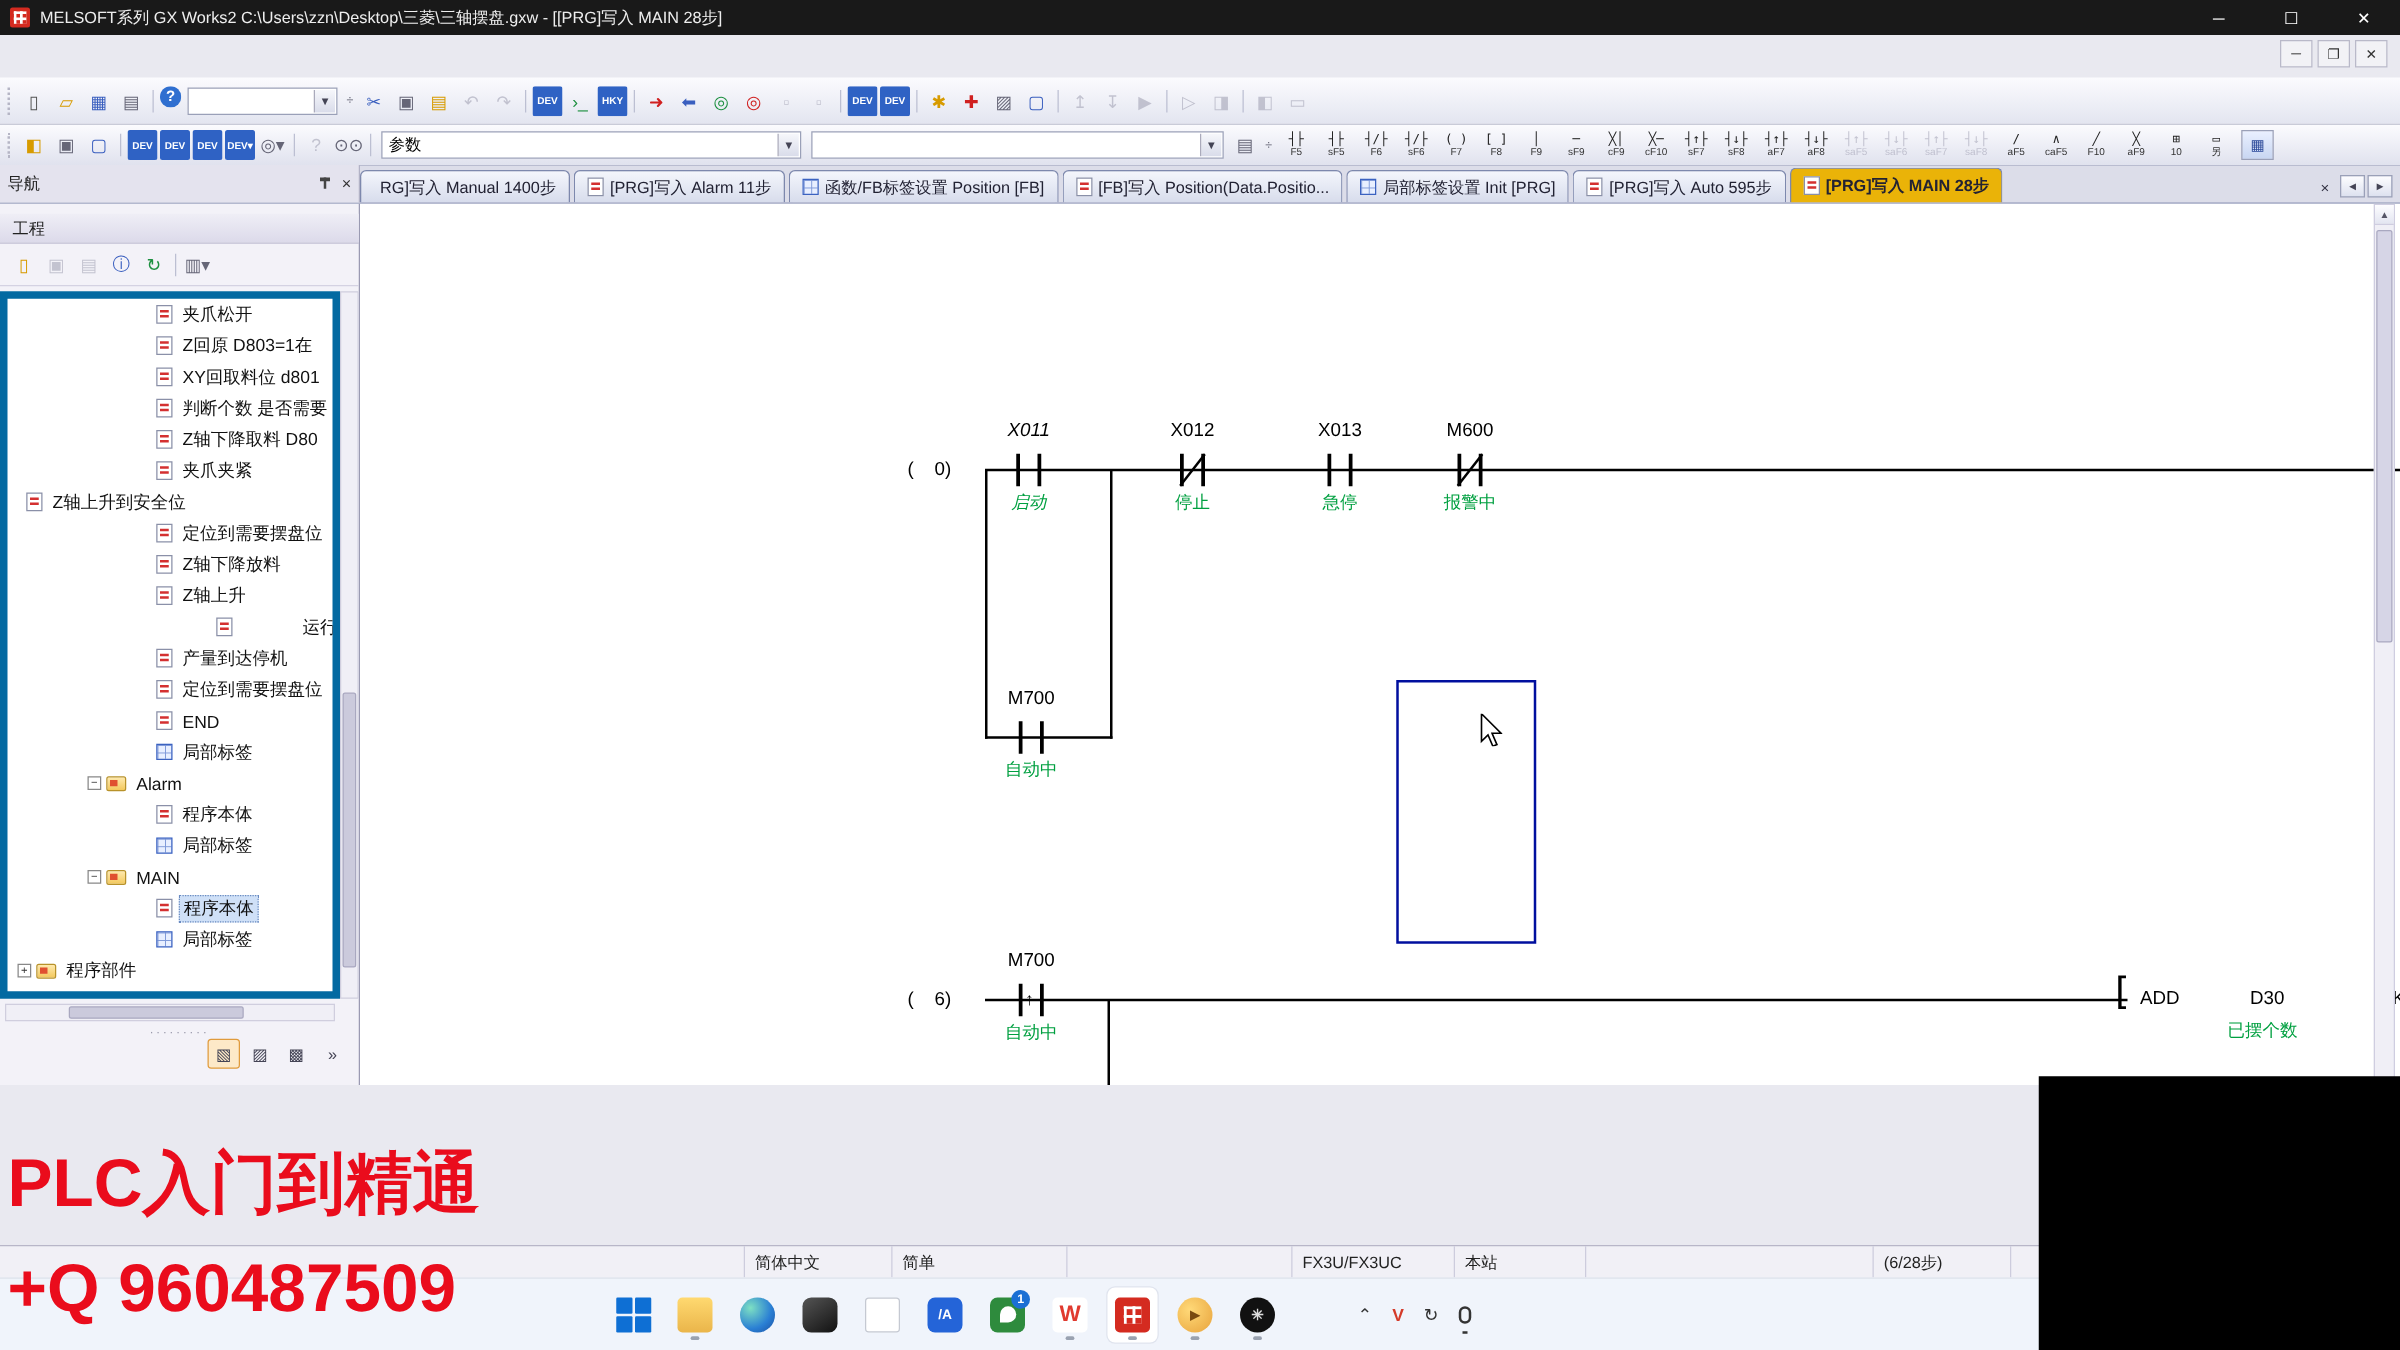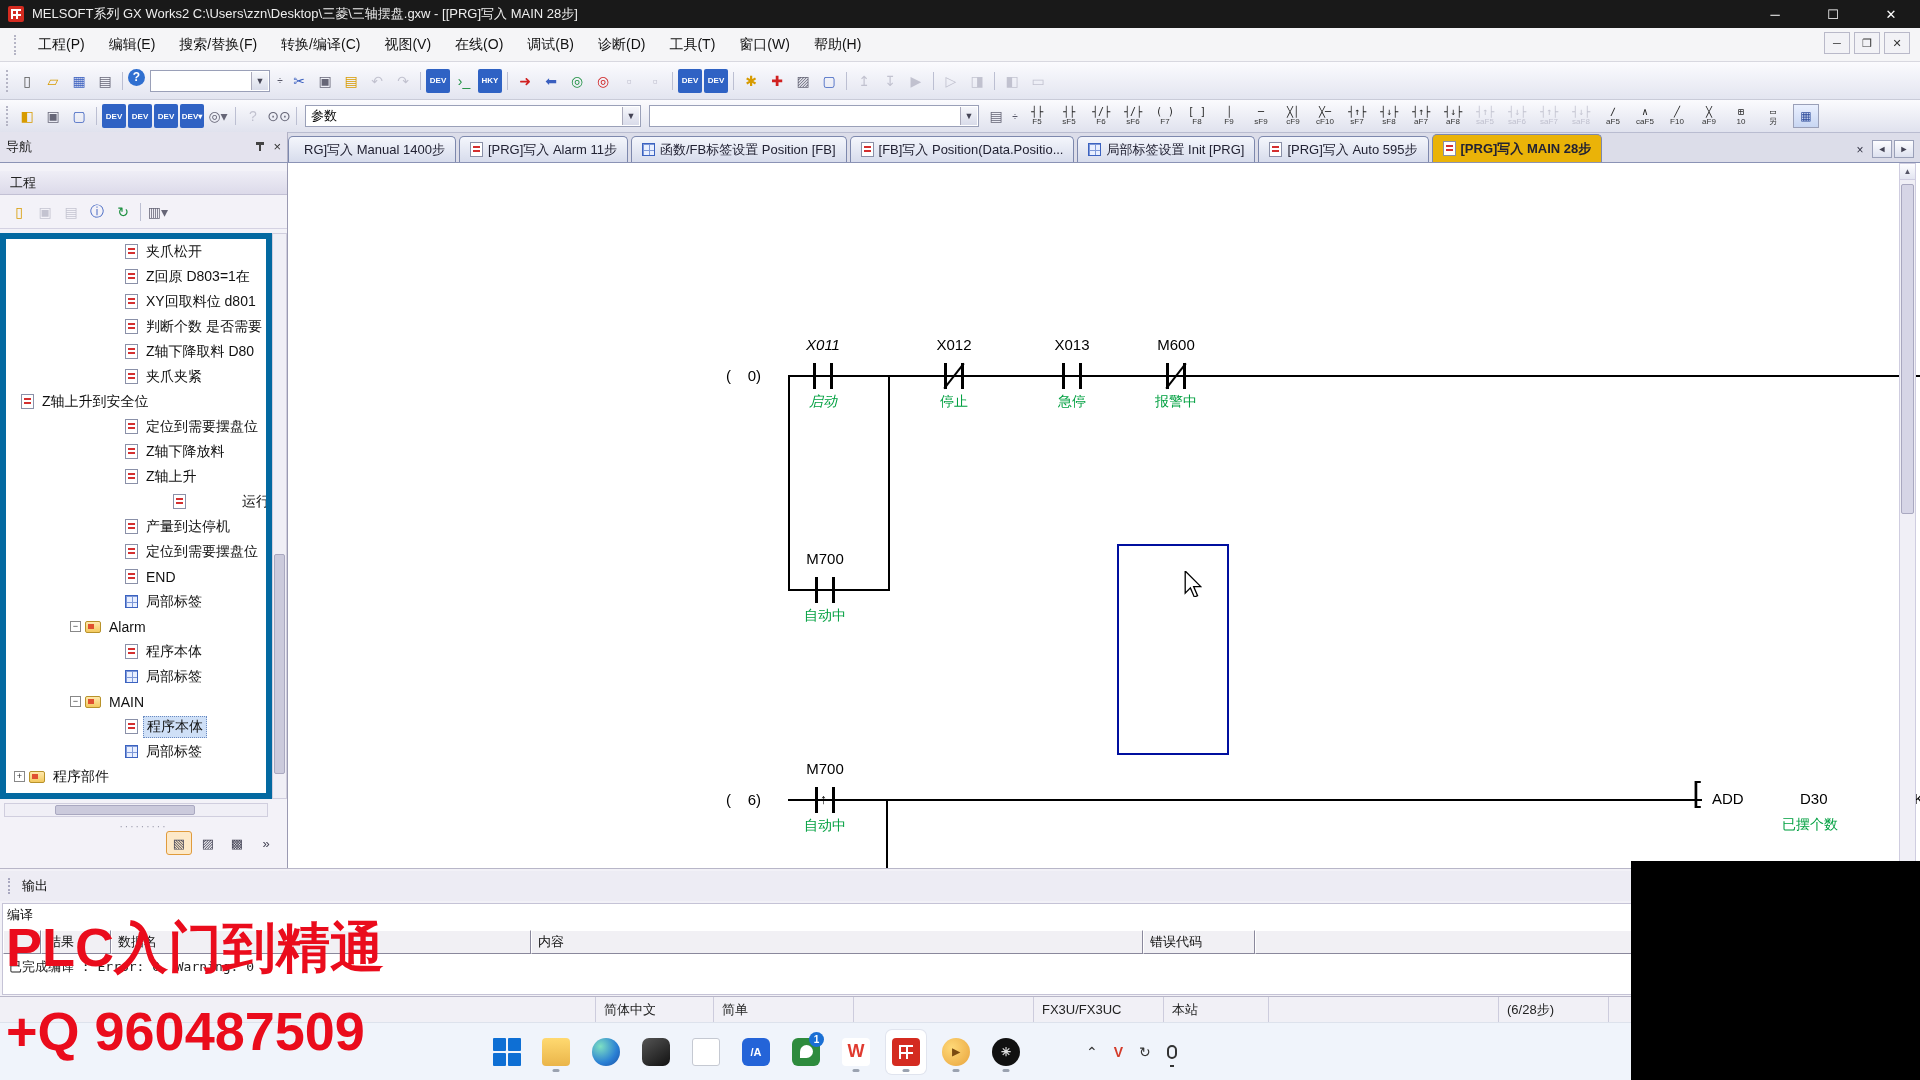--- a/index.html
+++ b/index.html
@@ -168,35 +168,20 @@
   <div class="titlebar">
     <span class="appico"></span>
     <span class="wtitle">MELSOFT系列 GX Works2 C:\Users\zzn\Desktop\三菱\三轴摆盘.gxw - [[PRG]写入 MAIN 28步]</span>
     <div class="winbtns">
       <span class="winbtn">─</span>
       <span class="winbtn">☐</span>
       <span class="winbtn close">✕</span>
     </div>
   </div>
 
-  <div class="menubar">
-    <span class="grip"></span>
-
-  <span class="mitem">工程(P)</span>
-      <span class="mitem">编辑(E)</span>
-      <span class="mitem">搜索/替换(F)</span>
-      <span class="mitem">转换/编译(C)</span>
-      <span class="mitem">视图(V)</span>
-      <span class="mitem">在线(O)</span>
-      <span class="mitem">调试(B)</span>
-      <span class="mitem">诊断(D)</span>
-      <span class="mitem">工具(T)</span>
-      <span class="mitem">窗口(W)</span>
-      <span class="mitem">帮助(H)</span>
-    </div>
   <div class="mdi" style="position:absolute;right:0;top:32px;z-index:5">
     <span class="mdibtn">─</span>
     <span class="mdibtn">❐</span>
     <span class="mdibtn">✕</span>
   </div>
 
   <div class="toolbar1">
     <span style="width:4px;height:22px;border-left:2px dotted #b5b5c5;margin-right:4px"></span>
     <span style="display:flex">
 
@@ -763,39 +748,20 @@
     <div class="selrect"></div>
     <svg class="cursor" width="18" height="26" viewBox="0 0 12 20">
       <path d="M0,0 L0,17 L4,13 L7,20 L9.5,19 L6.5,12 L12,12 Z" fill="#fff" stroke="#000" stroke-width="1"></path>
     </svg>
     <div class="lscroll">
       <div class="lsup">▲</div>
       <div class="lsthumb"></div>
     </div>
   </div>
 
-  <div class="dock">
-    <div class="dockhead">
-      <span class="grip"></span>
-      <span class="t">输出</span>
-    </div>
-    <div class="dockbody">
-      <span class="complbl">编译</span>
-      <div class="ohdr">
-
-      <span class="ocell" style="width: 38px;"></span>
-          <span class="ocell" style="width: 70px;">结果</span>
-          <span class="ocell" style="width: 420px;">数据名</span>
-          <span class="ocell" style="width: 612px;">内容</span>
-          <span class="ocell" style="width: 112px;">错误代码</span>
-          <span class="ocell" style="width: 666px;"></span>
-        </div>
-      <span class="omsg">已完成编译 : Error: 0, Warning: 0</span>
-    </div>
-  </div>
 
   <div class="statusbar">
 
   <span class="seg" style="width: 596px;"></span>
       <span class="seg" style="width: 118px;">简体中文</span>
       <span class="seg" style="width: 140px;">简单</span>
       <span class="seg" style="width: 180px;"></span>
       <span class="seg" style="width: 130px;">FX3U/FX3UC</span>
       <span class="seg" style="width: 105px;">本站</span>
       <span class="seg" style="width: 230px;"></span>

